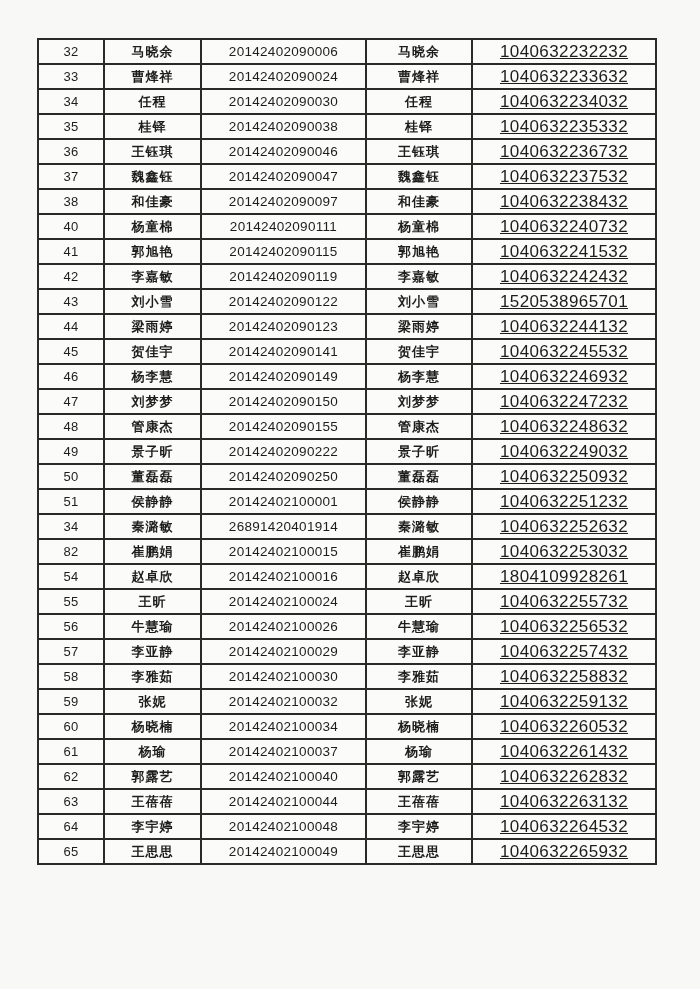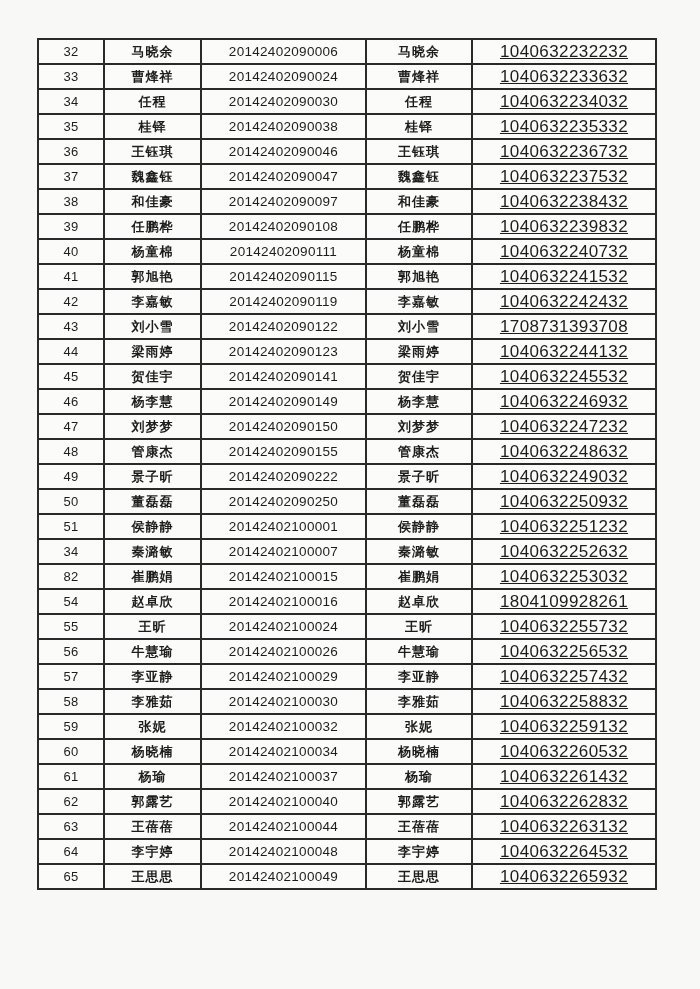--- a/index.html
+++ b/index.html
@@ -116,27 +116,20 @@
   </tr>
 
   <tr>
     <td class="c-idx">38</td>
     <td class="c-name">和佳豪</td>
     <td class="c-id">20142402090097</td>
     <td class="c-name2">和佳豪</td>
     <td class="c-num">1040632238432</td>
   </tr>
 
-  <tr>
-    <td class="c-idx">39</td>
-    <td class="c-name">任鹏桦</td>
-    <td class="c-id">20142402090108</td>
-    <td class="c-name2">任鹏桦</td>
-    <td class="c-num">1040632239832</td>
-  </tr>
 
   <tr>
     <td class="c-idx">40</td>
     <td class="c-name">杨童棉</td>
     <td class="c-id">20142402090111</td>
     <td class="c-name2">杨童棉</td>
     <td class="c-num">1040632240732</td>
   </tr>
 
   <tr>
@@ -153,21 +146,21 @@
     <td class="c-id">20142402090119</td>
     <td class="c-name2">李嘉敏</td>
     <td class="c-num">1040632242432</td>
   </tr>
 
   <tr>
     <td class="c-idx">43</td>
     <td class="c-name">刘小雪</td>
     <td class="c-id">20142402090122</td>
     <td class="c-name2">刘小雪</td>
-    <td class="c-num">1708731393708</td>
+    <td class="c-num">1520538965701</td>
   </tr>
 
   <tr>
     <td class="c-idx">44</td>
     <td class="c-name">梁雨婷</td>
     <td class="c-id">20142402090123</td>
     <td class="c-name2">梁雨婷</td>
     <td class="c-num">1040632244132</td>
   </tr>
 
@@ -223,21 +216,21 @@
     <td class="c-idx">51</td>
     <td class="c-name">侯静静</td>
     <td class="c-id">20142402100001</td>
     <td class="c-name2">侯静静</td>
     <td class="c-num">1040632251232</td>
   </tr>
 
   <tr>
     <td class="c-idx">34</td>
     <td class="c-name">秦潞敏</td>
-    <td class="c-id">20142402100007</td>
+    <td class="c-id">26891420401914</td>
     <td class="c-name2">秦潞敏</td>
     <td class="c-num">1040632252632</td>
   </tr>
 
   <tr>
     <td class="c-idx">82</td>
     <td class="c-name">崔鹏娟</td>
     <td class="c-id">20142402100015</td>
     <td class="c-name2">崔鹏娟</td>
     <td class="c-num">1040632253032</td>

